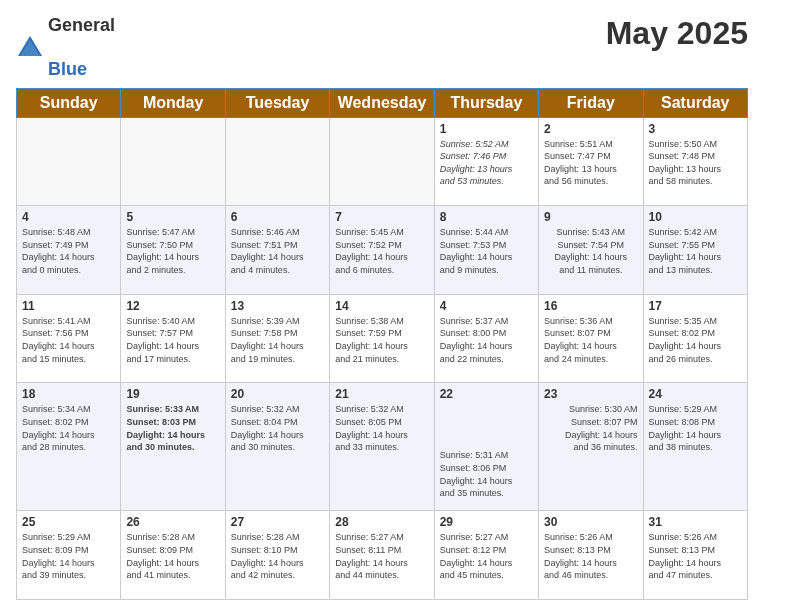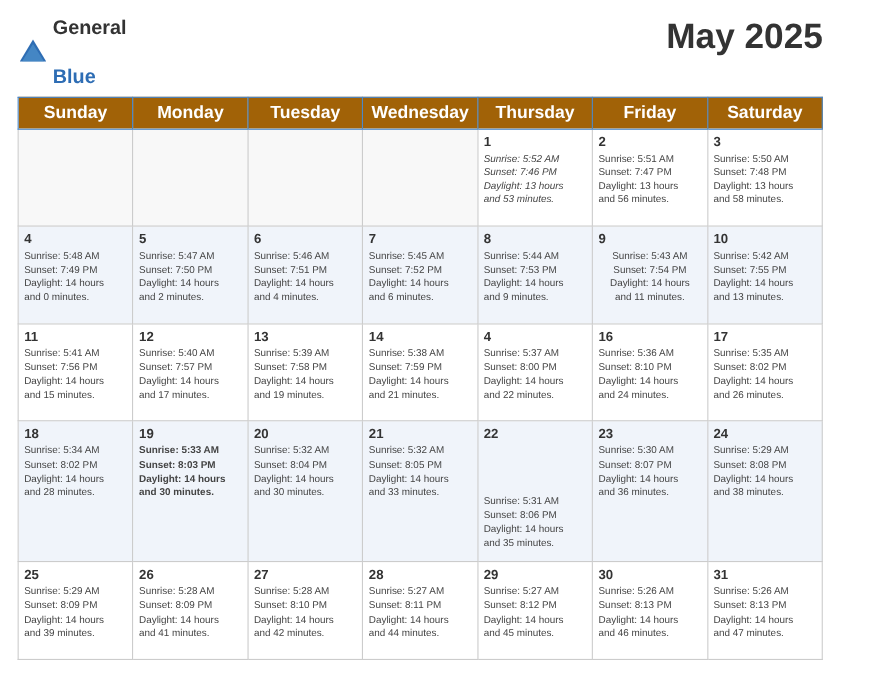--- a/index.html
+++ b/index.html
@@ -252,21 +252,21 @@
           <td>
             <span class="day-num">4</span>
             <div class="day-info" style="white-space: pre-line;">Sunrise: 5:37 AM
 Sunset: 8:00 PM
 Daylight: 14 hours
 and 22 minutes.</div>
           </td>
           <td>
             <span class="day-num">16</span>
             <div class="day-info" style="white-space: pre-line;">Sunrise: 5:36 AM
-Sunset: 8:10 PM
+Sunset: 8:07 PM
 Daylight: 14 hours
 and 24 minutes.</div>
           </td>
           <td>
             <span class="day-num">17</span>
             <div class="day-info" style="white-space: pre-line;">Sunrise: 5:35 AM
 Sunset: 8:02 PM
 Daylight: 14 hours
 and 26 minutes.</div>
           </td>
@@ -302,21 +302,21 @@
           </td>
           <td>
             <span class="day-num">22</span>
             <div class="day-info" style="white-space: pre-line; margin-top: 48px;">Sunrise: 5:31 AM
 Sunset: 8:06 PM
 Daylight: 14 hours
 and 35 minutes.</div>
           </td>
           <td>
             <span class="day-num">23</span>
-            <div class="day-info" style="white-space: pre-line;">Sunrise: 5:30 AM
+            <div class="day-info" style="white-space: pre-line; text-align: right;">Sunrise: 5:30 AM
 Sunset: 8:07 PM
 Daylight: 14 hours
 and 36 minutes.</div>
           </td>
           <td>
             <span class="day-num">24</span>
             <div class="day-info" style="white-space: pre-line;">Sunrise: 5:29 AM
 Sunset: 8:08 PM
 Daylight: 14 hours
 and 38 minutes.</div>

